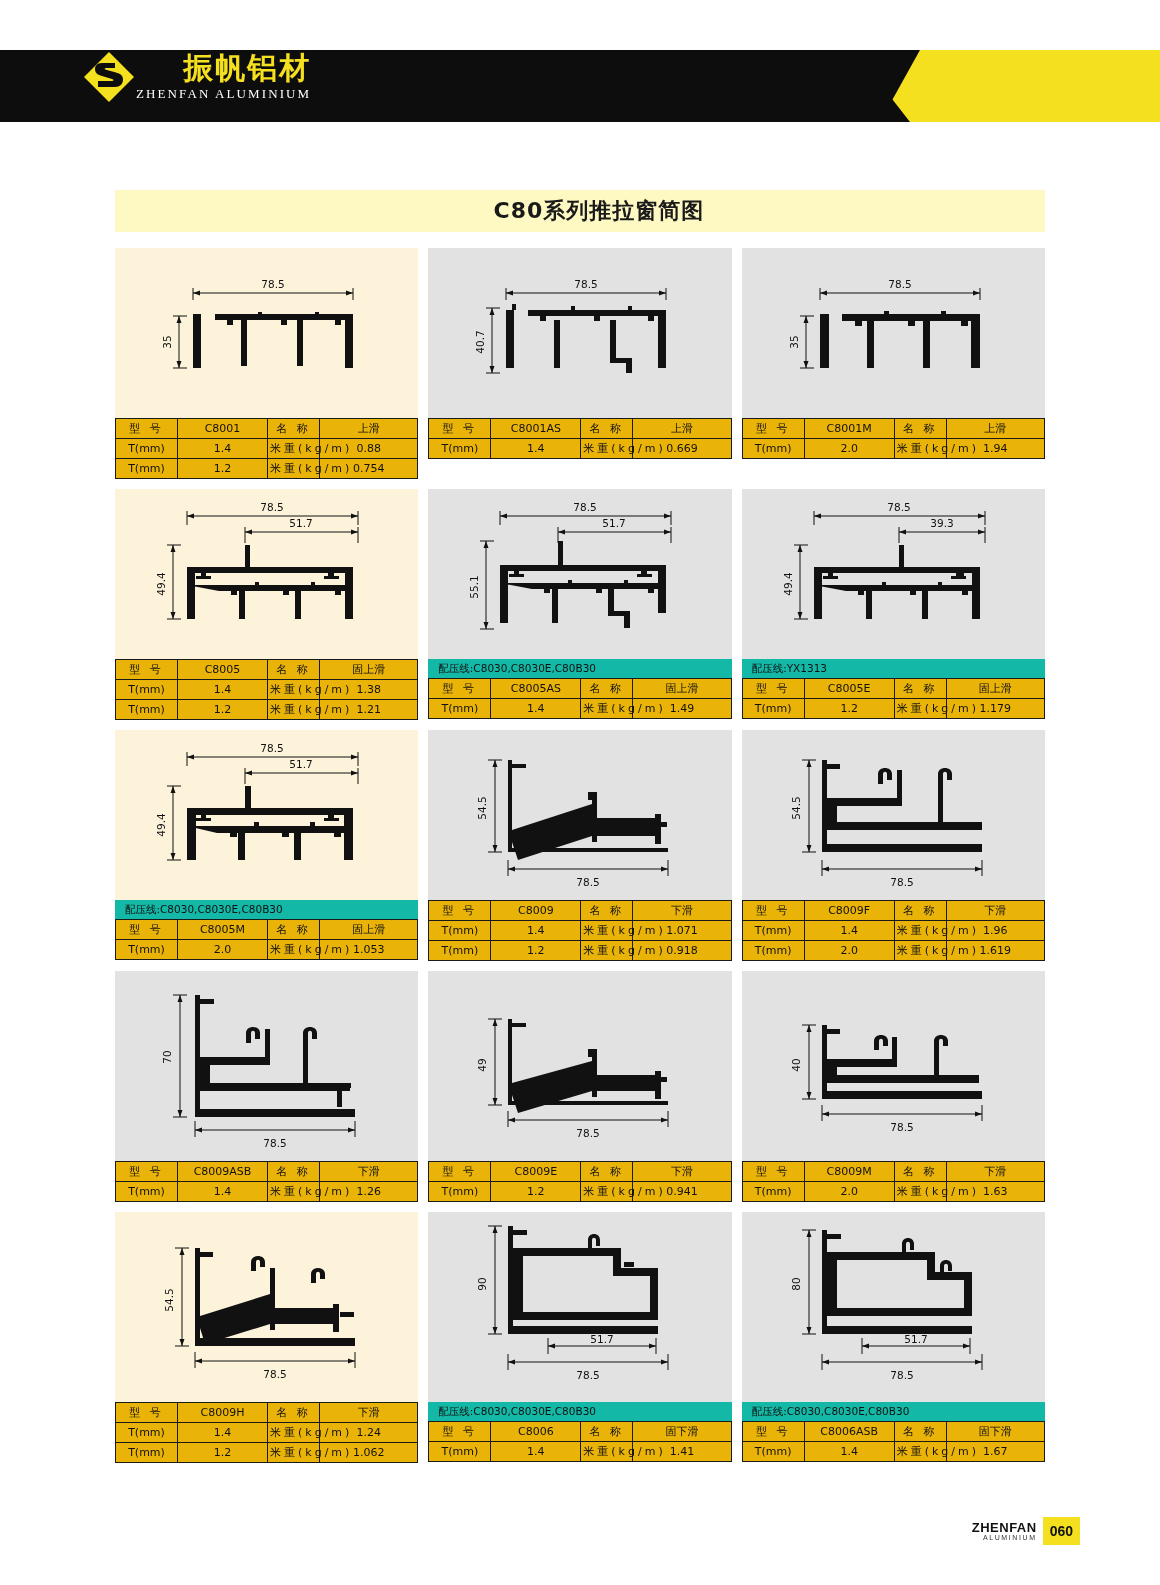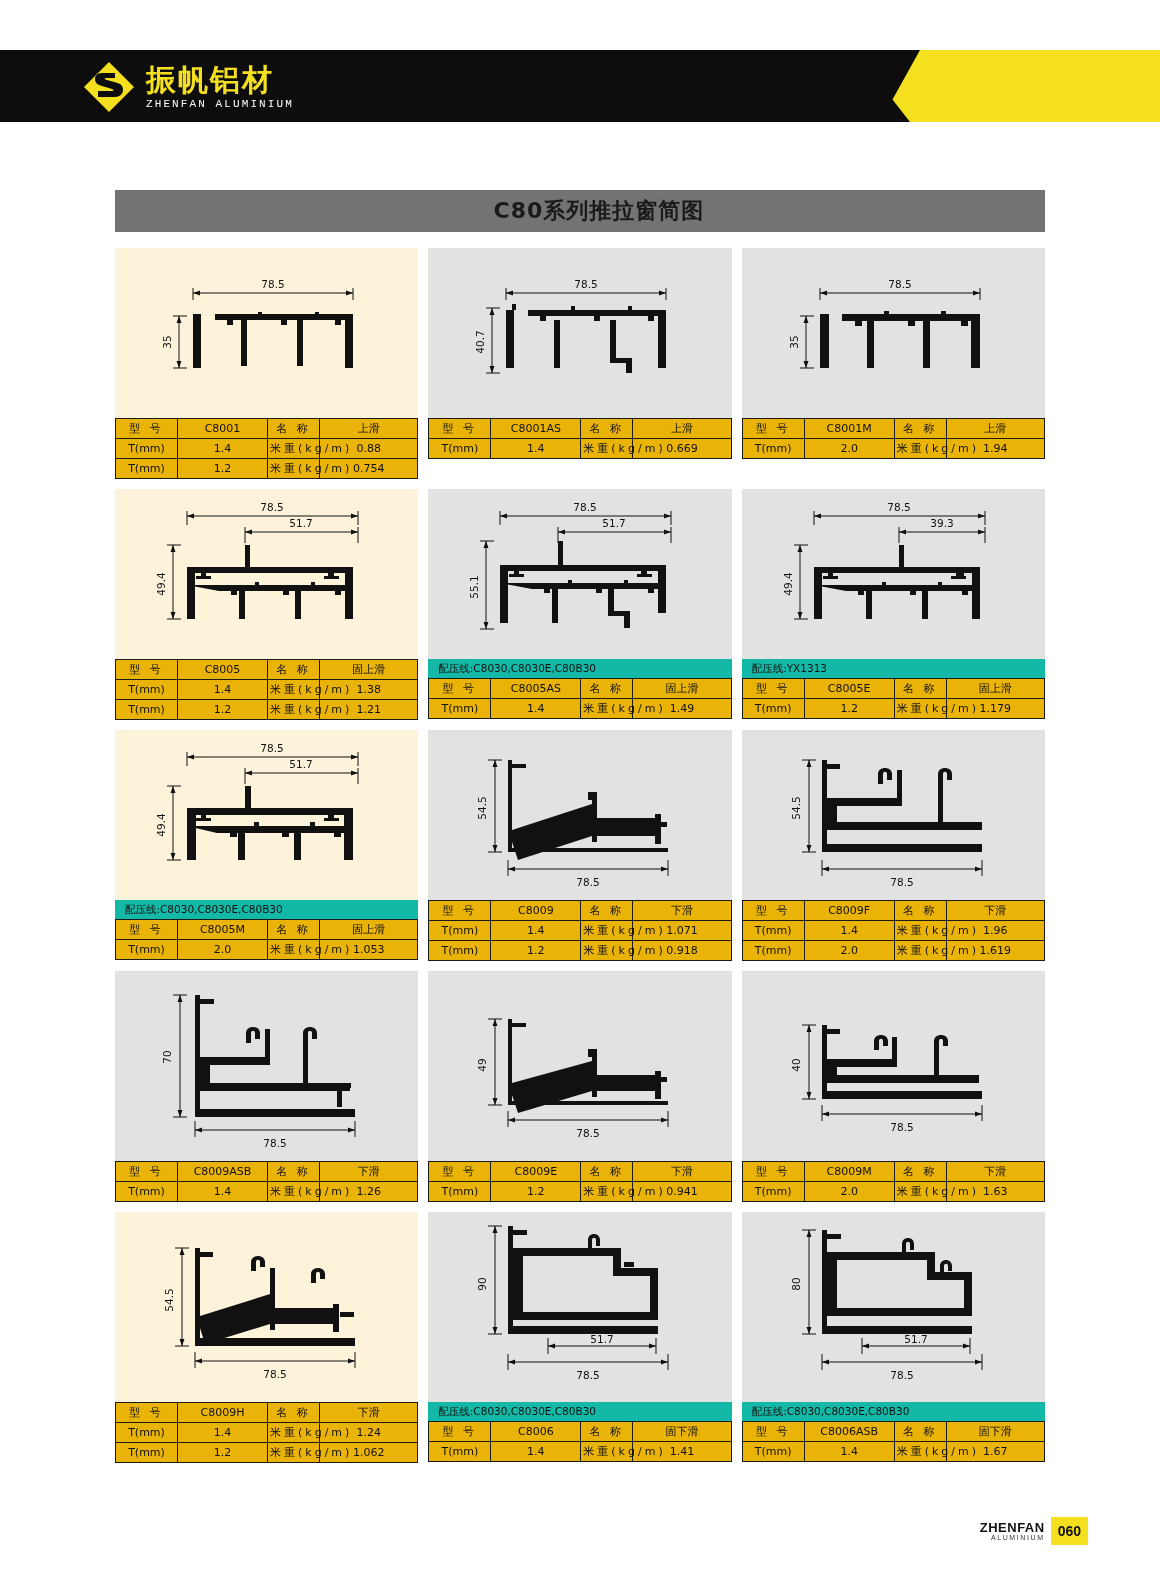--- a/index.html
+++ b/index.html
@@ -30,42 +30,42 @@
     background:#f5e020;
     clip-path: polygon(40px 0, 100% 0, 100% 100%, 0 100%);
   }
   .header-wedge{
     position:absolute; left:866px; top:50px; width:60px; height:72px;
     background:#0d0d0d;
     clip-path: polygon(0 0, 44px 0, 16px 36px, 44px 72px, 0 72px);
     z-index:3;
   }
   .logo-wrap{
-    position:absolute; left:82px; top:58px; height:58px;
-    display:flex; align-items:center; gap:10px; z-index:4;
+    position:absolute; left:82px; top:48px; height:58px;
+    display:flex; align-items:center; z-index:4;text-align:right;
   }
   .logo-mark{
     width:54px; height:54px; position:relative;
   }
   .logo-mark svg{ display:block; }
   .logo-text{ display:flex; flex-direction:column; justify-content:center; }
   .logo-cn{
     color:#f5e020; font-size:30px; font-weight:bold; letter-spacing:2px;
     line-height:1.05;
     font-family:"DejaVu Sans", sans-serif;
   }
   .logo-en{
-    color:#fff; font-size:11px; letter-spacing:2.1px; margin-top:2px;
-    font-family:Liberation Mono, monospace;
+    color:#fff; font-size:13px; letter-spacing:2.1px; margin-top:2px;
+    font-family:Liberation Serif, serif;
   }
 
   
   .title-bar{
     position:absolute; left:115px; top:190px; width:930px; height:42px;
-    background:#737373;
+    background:#fef9c3;
     display:flex; align-items:center; justify-content:center;padding-left:38px;
   }
   .title-bar span{
     font-family:"DejaVu Sans", sans-serif;
     font-size:22px; font-weight:bold; color:#1a1a1a; letter-spacing:1px;
   }
 
   
   .grid{
     position:absolute; left:115px; top:248px; width:930px;
@@ -108,21 +108,21 @@
   table.spec td.lbl2{ width:62px; }
   table.spec td.val{ width:90px; }
   table.spec td.nm{ width:52px; letter-spacing:3px; }
   table.spec td.nmv{ width:auto; }
   .small{ font-size:9.5px; letter-spacing:0; }
 
   
 
   
   .footer{
-    position:absolute; right:72px; bottom:40px;
+    position:absolute; right:80px; bottom:40px;
     display:flex; align-items:center; gap:6px;
   }
   .footer-brand{
     text-align:right; line-height:1.05;
   }
   .footer-brand .b1{
     font-size:13px; font-weight:bold; color:#111; letter-spacing:0.5px;
     font-family:"Liberation Sans", sans-serif;
   }
   .footer-brand .b2{

